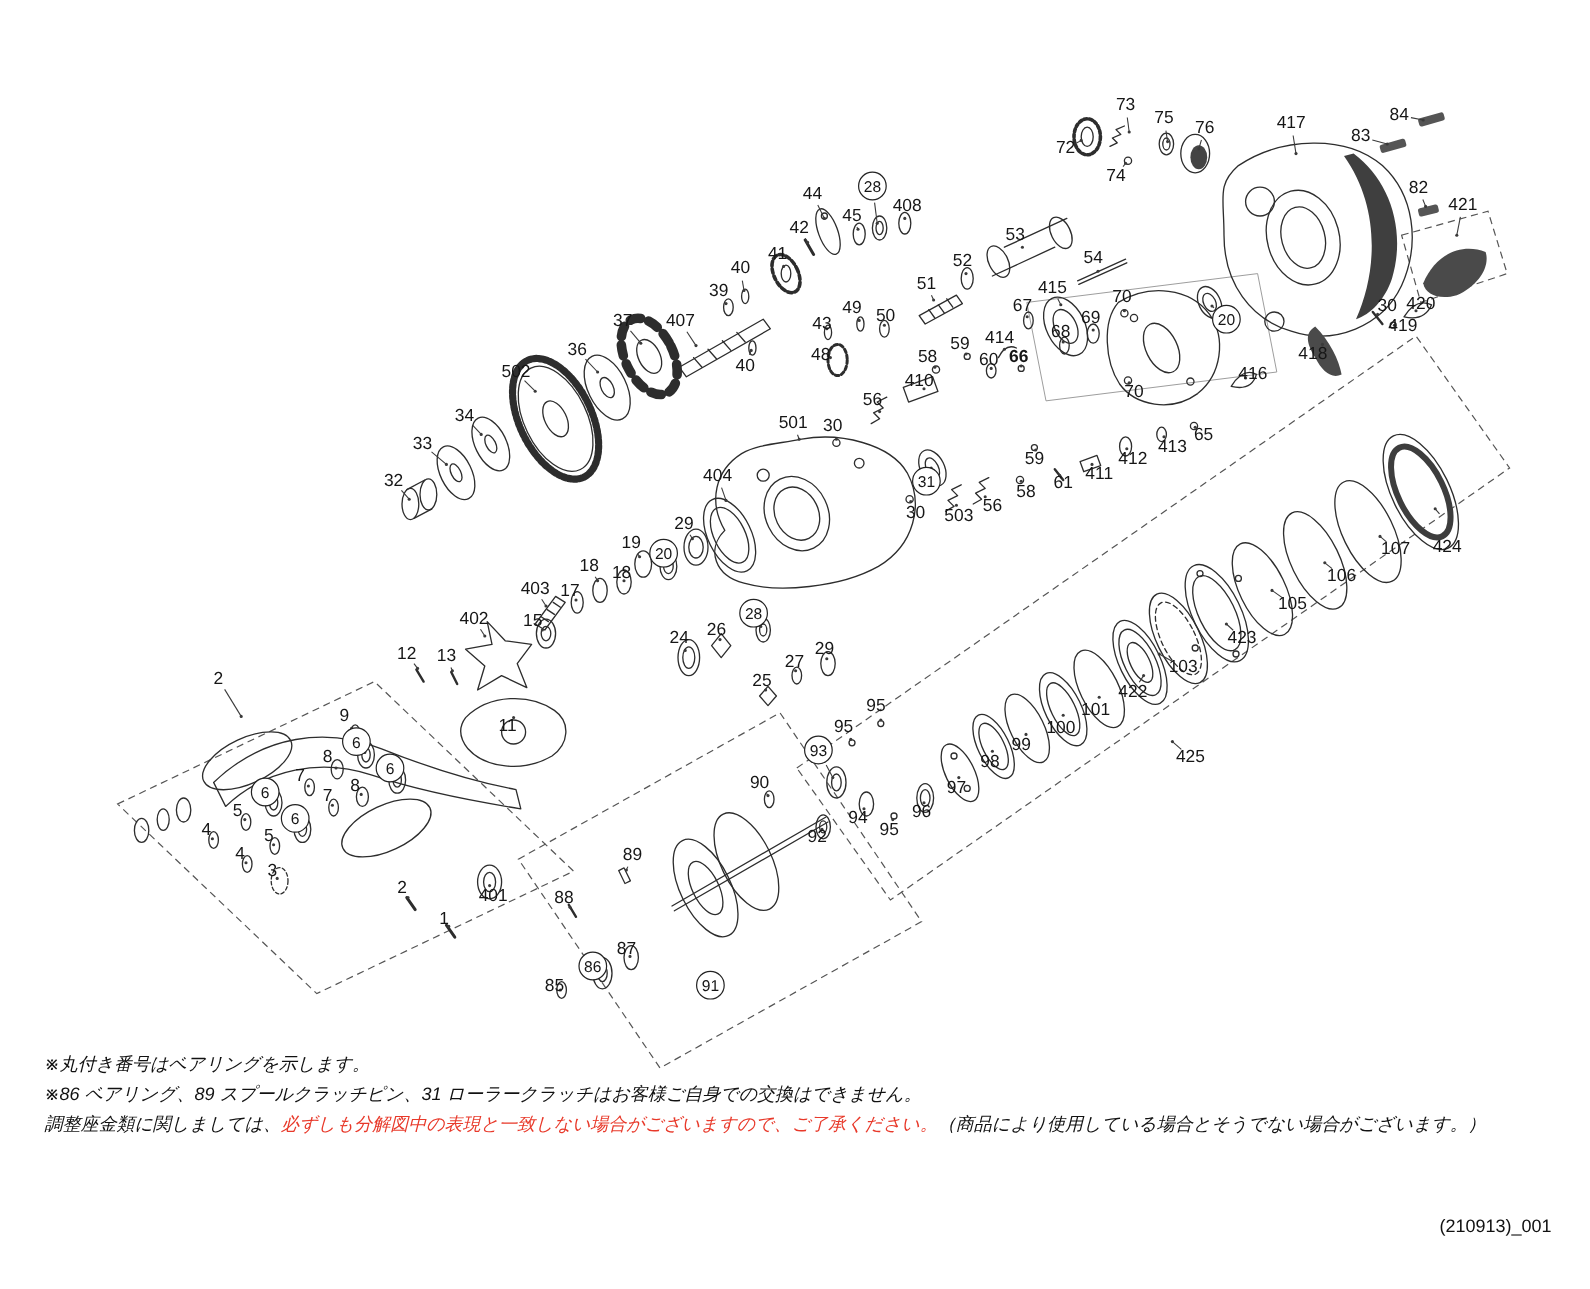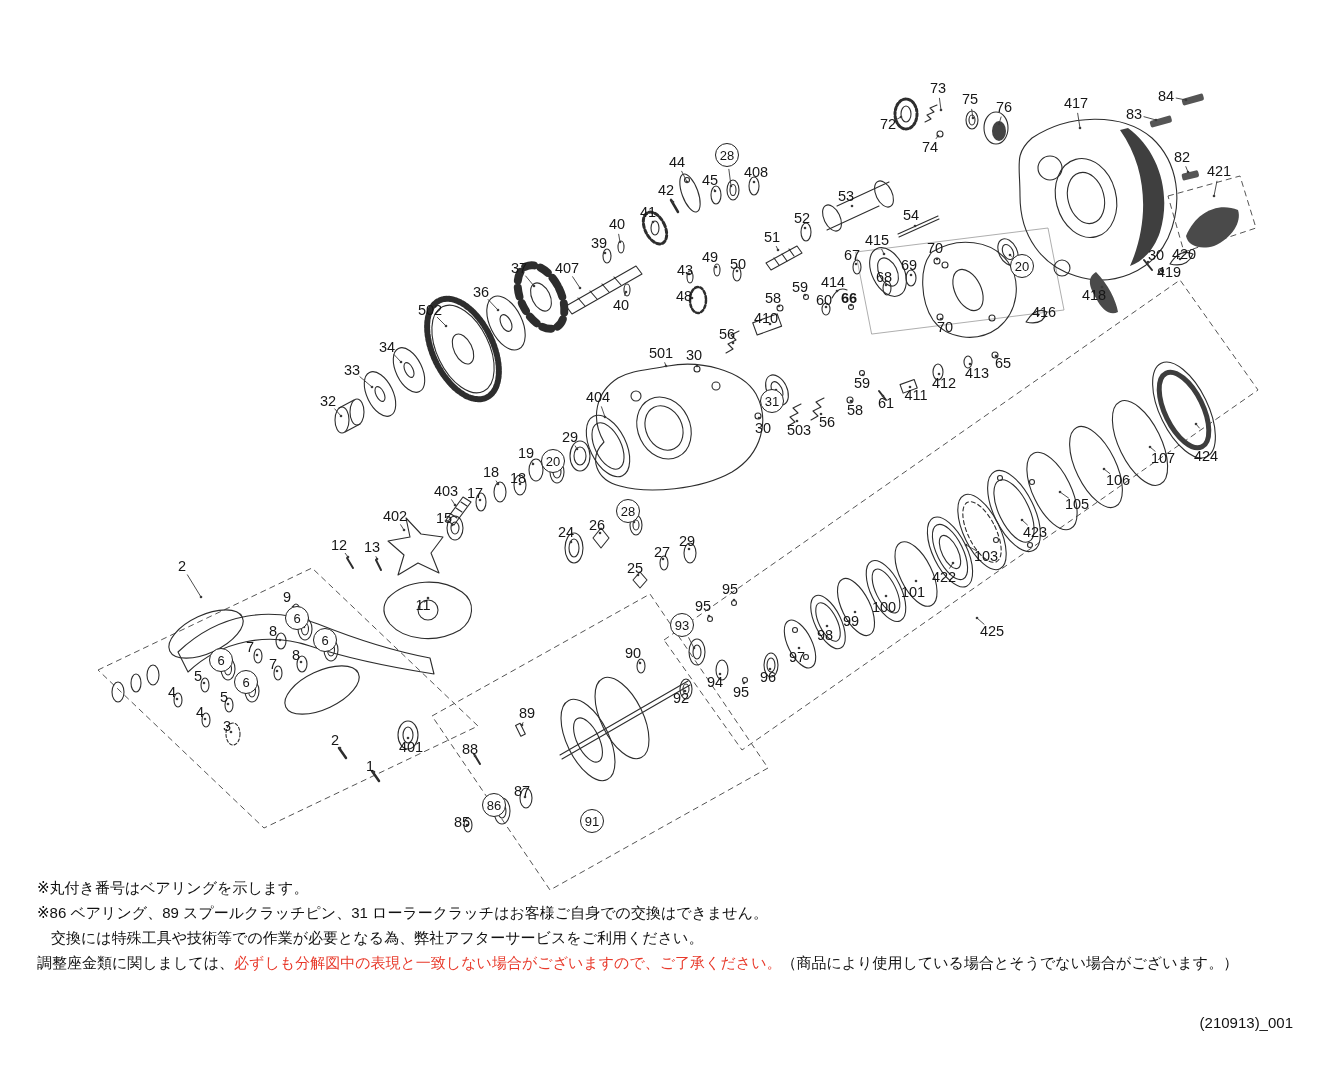--- a/index.html
+++ b/index.html
@@ -9,21 +9,21 @@
   .ink{stroke:#2d2d2d;stroke-width:1.1;fill:none;stroke-linejoin:round;stroke-linecap:round;}
   .boxes{stroke:#555;stroke-width:1;fill:none;stroke-dasharray:6 4;}
   #leader-layer line{stroke:var(--line-color,#3a3a3a);stroke-width:.9;}
   #leader-layer circle{fill:var(--line-color,#3a3a3a);stroke:none;}
   .labels{position:absolute;left:0;top:0;width:1325px;height:1074px;}
   .part-label{position:absolute;transform:translate(-50%,-50%);font-size:14.5px;line-height:1;
               white-space:nowrap;color:#161616;}
   .part-label.circled{width:22px;height:22px;border:1.4px solid #222;border-radius:50%;
               display:flex;align-items:center;justify-content:center;font-size:13px;background:#fff;}
   .notes{position:absolute;left:37px;top:880px;font-size:15px;line-height:15px;color:#111;}
-  .notes p{margin:0 0 10px 0;}
+  .notes p{margin:0 0 10px 0;font-style:italic;}
   .notes p.indent{padding-left:14px;}
   .notes p.gap{margin-top:3px;}
   .red{color:var(--note-red,#e8392a);}
   .url{color:inherit;text-decoration:none;}
   .docid{position:absolute;top:1014px;right:32px;font-size:15px;color:#111;}
 </style>
 </head>
 <body>
 
 <div class="stage">
@@ -589,18 +589,17 @@
       <div class="part-label" style="left: 370px; top: 766px;">1</div>
       <div class="part-label" style="left: 522px; top: 791px;">87</div>
       <div class="part-label circled" style="left: 494px; top: 805px;">86</div>
       <div class="part-label" style="left: 462px; top: 822px;">85</div>
       <div class="part-label circled" style="left: 592px; top: 821px;">91</div>
     </div>
 
   <div class="notes">
     <p>※丸付き番号はベアリングを示します。</p>
     <p>※86 ベアリング、89 スプールクラッチピン、31 ローラークラッチはお客様ご自身での交換はできません。</p>
-    <p class="indent">交換には特殊工具や技術等での作業が必要となる為、弊社アフターサービスをご利用ください。</p>
     <p class="gap"><span>調整座金類に関しましては、</span><span class="red">必ずしも分解図中の表現と一致しない場合がございますので、ご了承ください。</span><span>（商品により使用している場合とそうでない場合がございます。）</span></p>
   </div>
 
   <div class="docid">(210913)_001</div>
 </div>
 
 </body></html>

